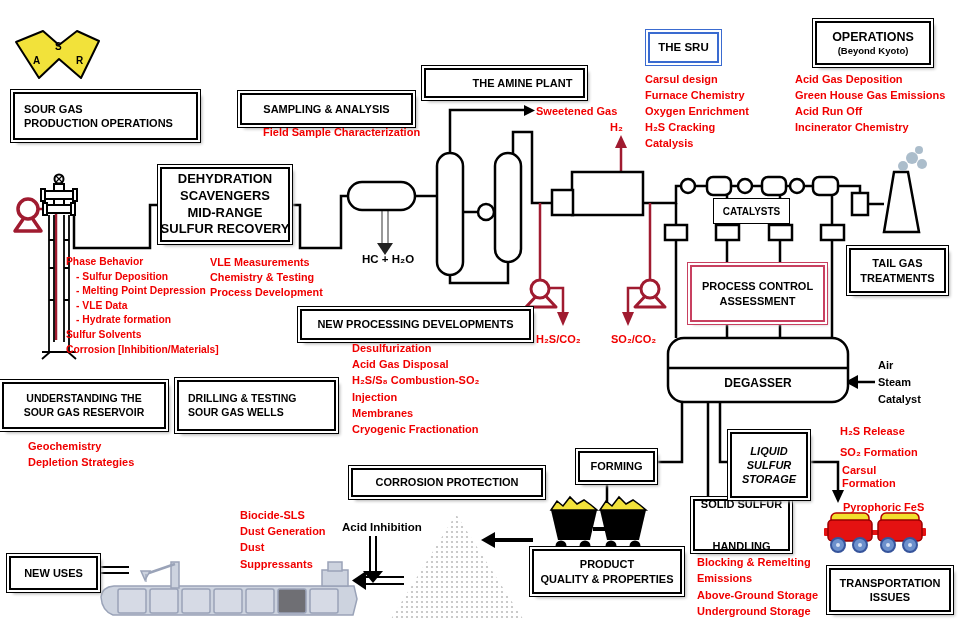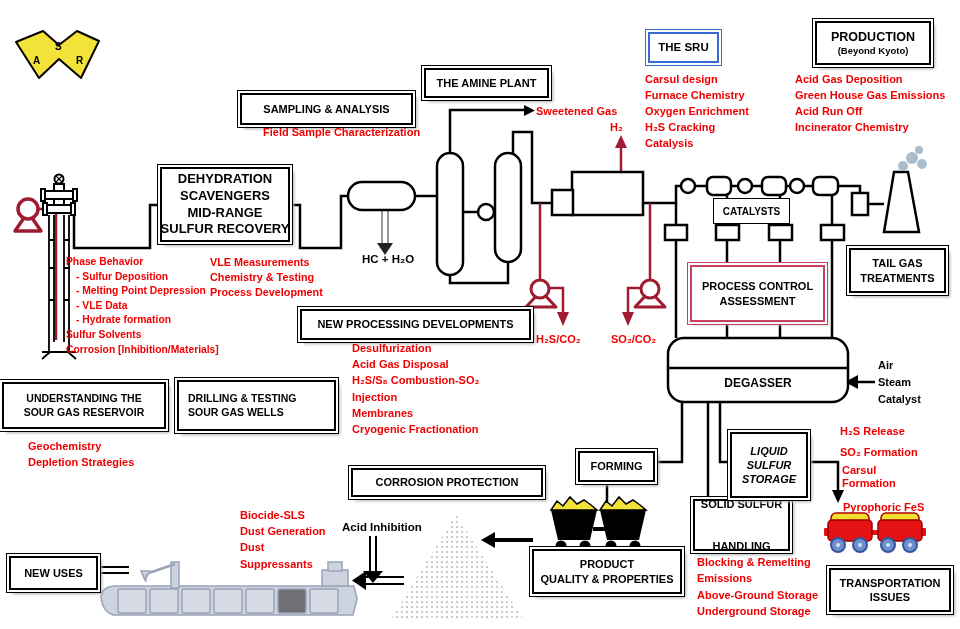--- a/index.html
+++ b/index.html
@@ -217,35 +217,39 @@
       <rect x="150" y="589" width="28" height="24" rx="2"></rect>
       <rect x="182" y="589" width="28" height="24" rx="2"></rect>
       <rect x="214" y="589" width="28" height="24" rx="2"></rect>
       <rect x="246" y="589" width="28" height="24" rx="2"></rect>
       <rect x="310" y="589" width="28" height="24" rx="2"></rect>
     </g>
     <rect x="278" y="589" width="28" height="24" rx="2" fill="#6F6F74"></rect>
   </g>
 </svg>
 
+<div class="dbox leftal" style="left:13px;top:92px;width:172px;height:44px;">
+  <div>SOUR GAS</div>
+  <div>PRODUCTION OPERATIONS</div>
+</div>
 
 <div class="dbox" style="left:240px;top:93px;width:169px;height:28px;">
   <div>SAMPLING &amp; ANALYSIS</div>
 </div>
 
-<div class="dbox" style="left:424px;top:68px;width:121px;height:26px;">
+<div class="dbox" style="left:424px;top:68px;width:121px;height:26px;padding-left:36px;">
   <div>THE AMINE PLANT</div>
 </div>
 
 <div class="dbox blue" style="left:648px;top:32px;width:67px;height:27px;font-size:11.5px;">
   <div>THE SRU</div>
 </div>
 
 <div class="dbox" style="left:815px;top:21px;width:112px;height:40px;">
-  <div class="env-title">PRODUCTION</div>
+  <div class="env-title">OPERATIONS</div>
   <div class="env-sub">(Beyond Kyoto)</div>
 </div>
 
 <div class="dbox" style="left:160px;top:167px;width:126px;height:71px;font-size:13px;">
   <div>DEHYDRATION</div>
   <div>SCAVENGERS</div>
   <div>MID-RANGE</div>
   <div>SULFUR RECOVERY</div>
 </div>
 

